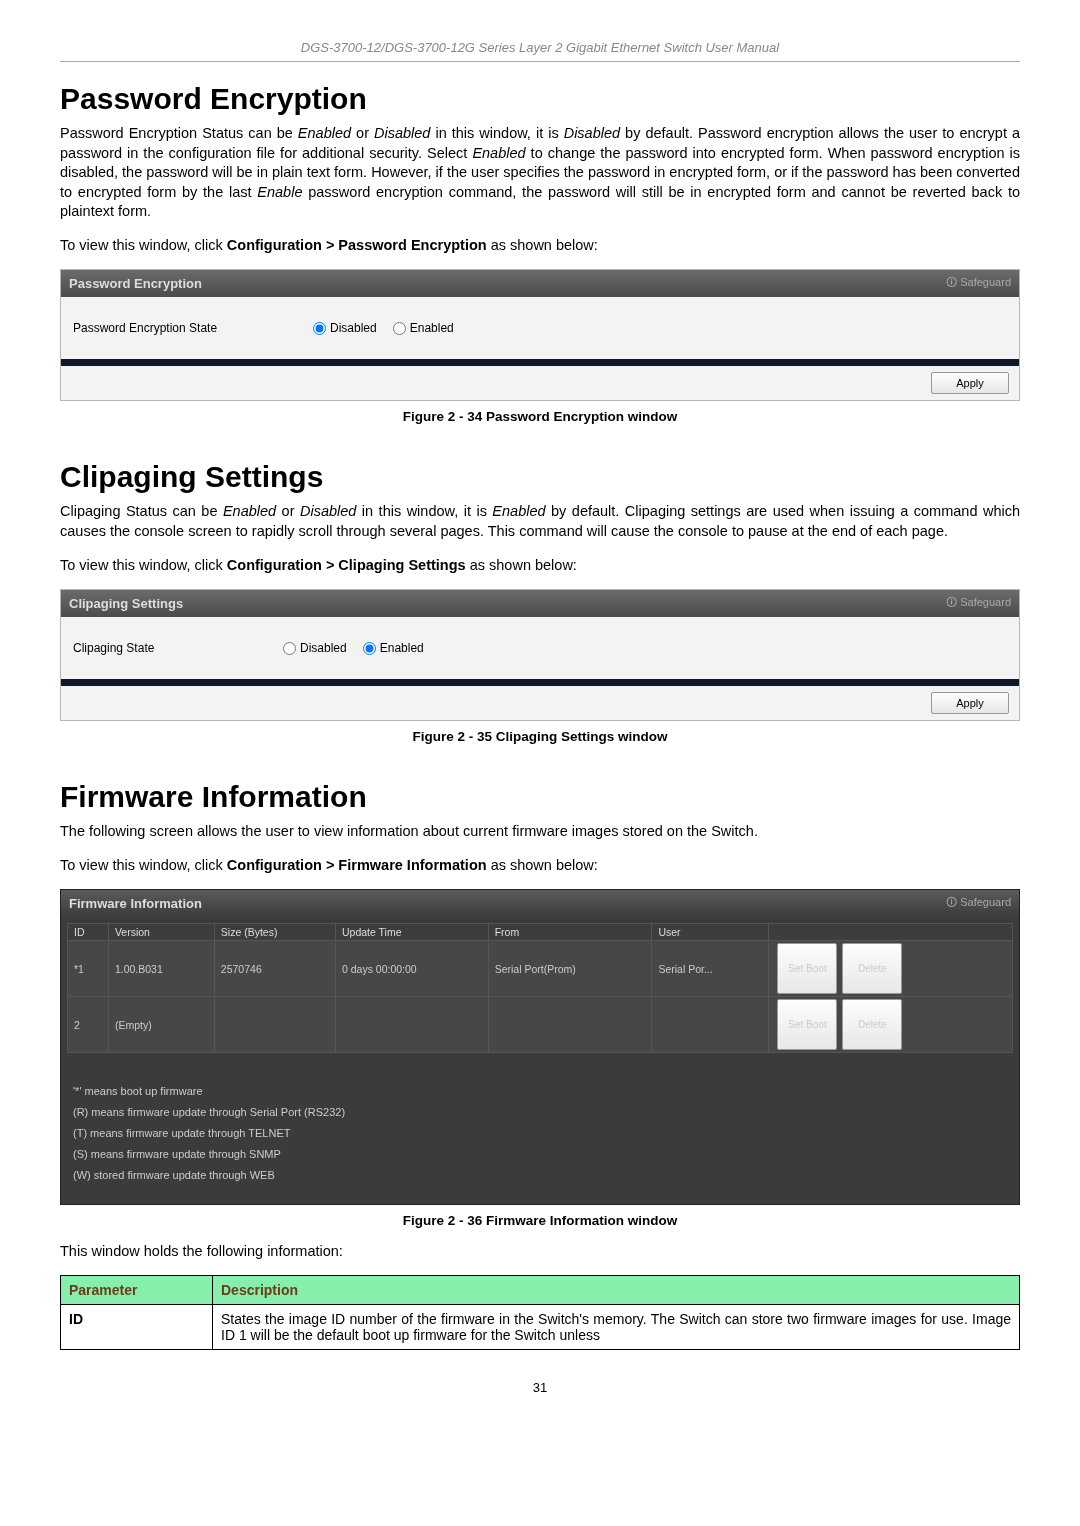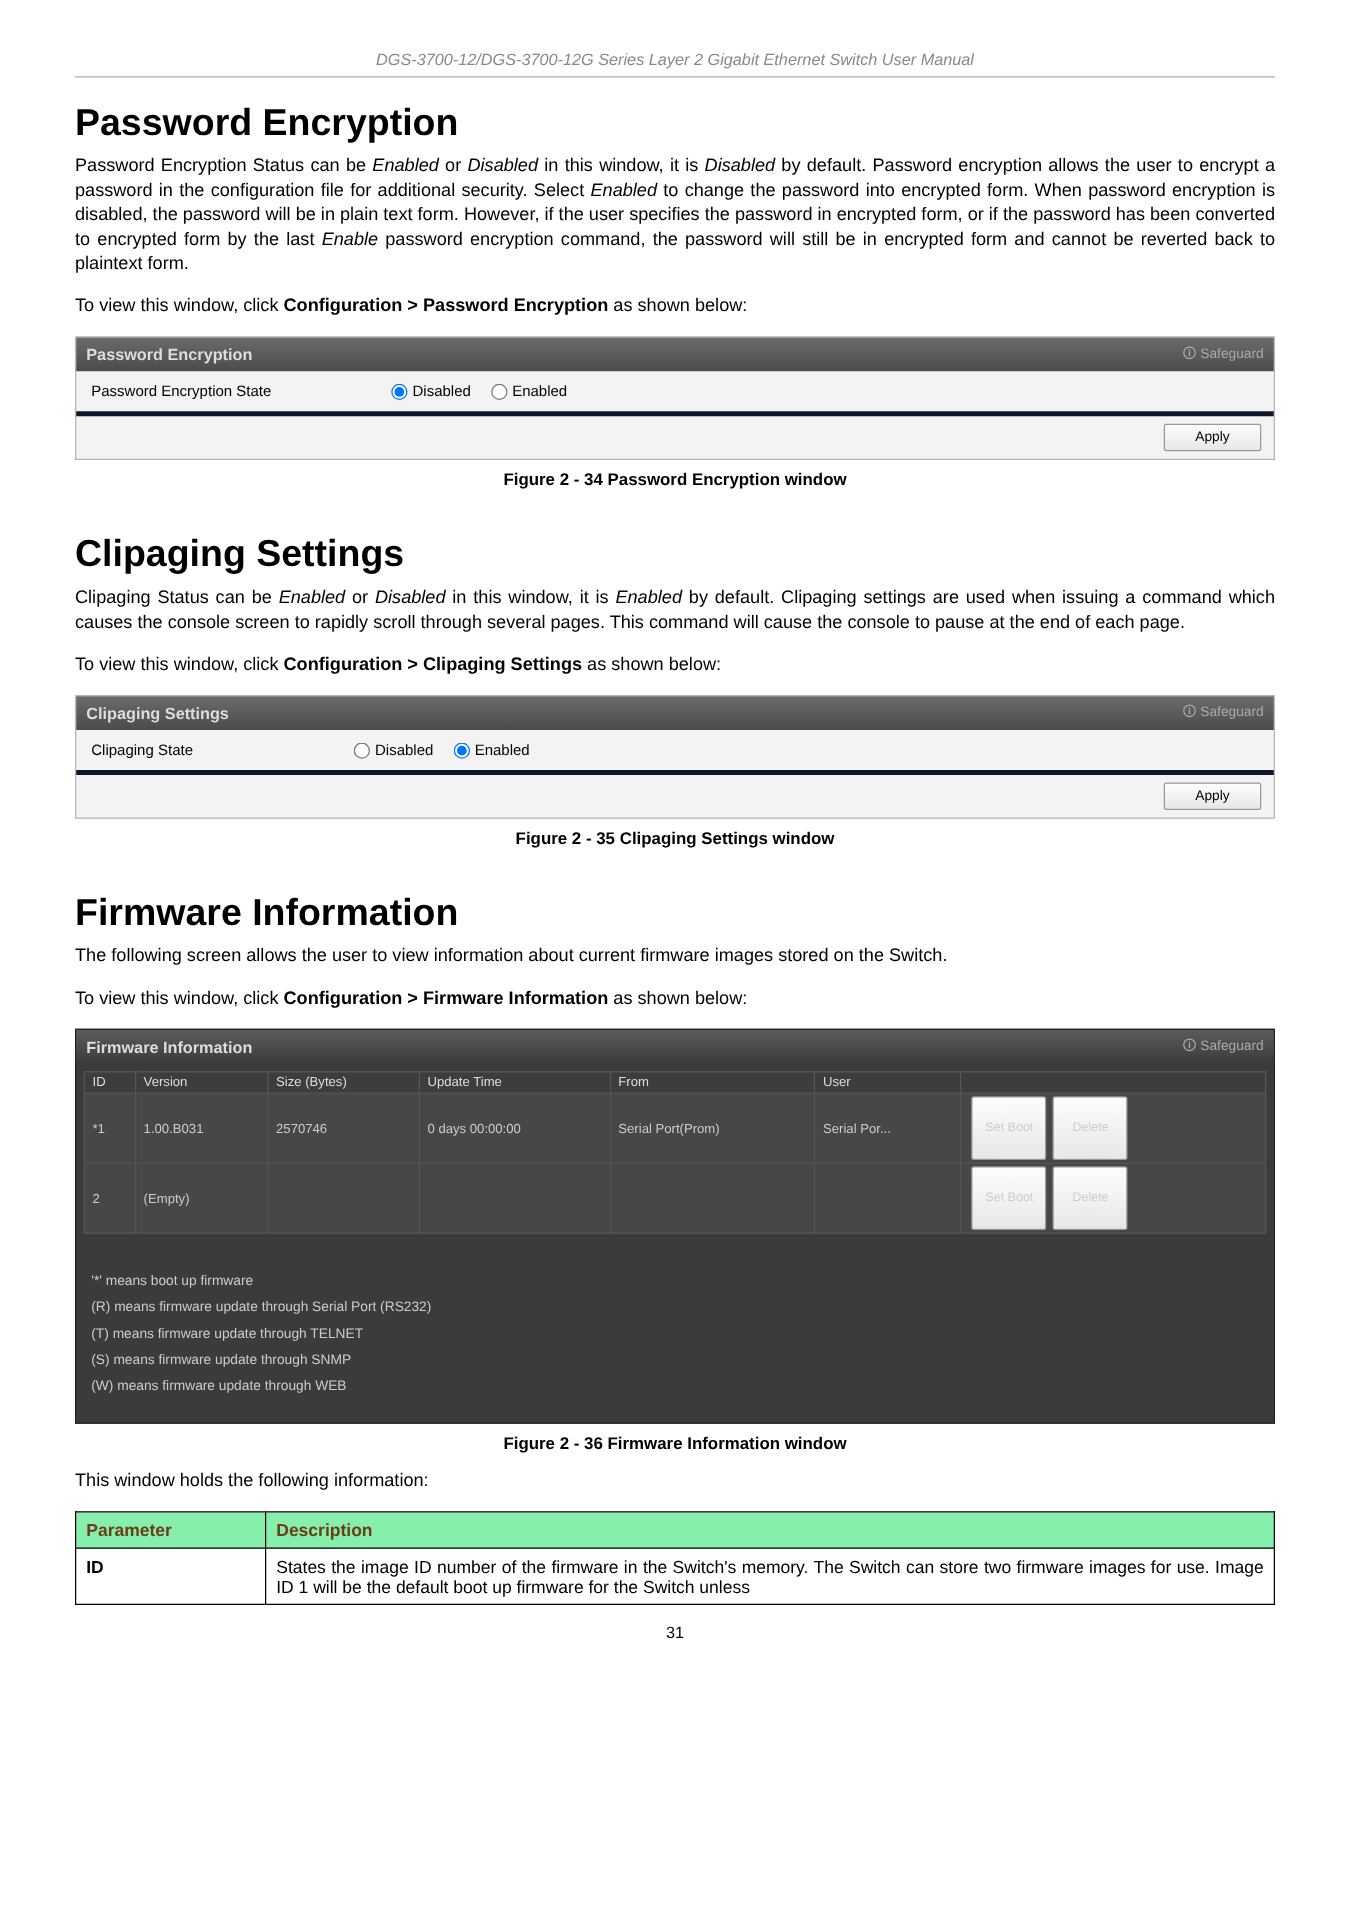--- a/index.html
+++ b/index.html
@@ -45,23 +45,23 @@
     display: flex;
     justify-content: space-between;
     align-items: center;
   }
   .panel-title .safeguard {
     font-size: 11px;
     color: #aaa;
     font-weight: normal;
   }
   .panel-body {
-    padding: 9px 12px;
+    padding: 24px 12px;
     font-size: 12px;
-    border-bottom: 4px solid #0f172a;
+    border-bottom: 7px solid #0f172a;
   }
   .row { display: flex; align-items: center; gap: 30px; }
   .row .lbl { width: 210px; }
   .radio-group { display: flex; gap: 16px; align-items: center; }
   .radio-group label { display: flex; align-items: center; gap: 4px; }
   .panel-foot {
     padding: 6px 10px;
     text-align: right;
   }
   .btn {
@@ -143,21 +143,21 @@
   }
   .param-table .head {
     background: #86efac;
     font-weight: bold;
     color: #6b3d1c;
   }
   .param-table .id-col { width: 135px; font-weight: bold; }
   .pagenum {
     text-align: center;
     font-size: 13px;
-    margin-top: 14px;
+    margin-top: 30px;
   }
   input[type=radio]{ margin:0; }
 </style>
 </head>
 <body>
 
 <div class="header-line">DGS-3700-12/DGS-3700-12G Series Layer 2 Gigabit Ethernet Switch User Manual</div>
 
 <h1>Password Encryption</h1>
 <div class="para">Password Encryption Status can be <span class="ital">Enabled</span> or <span class="ital">Disabled</span> in this window, it is <span class="ital">Disabled</span> by default. Password encryption allows the user to encrypt a password in the configuration file for additional security. Select <span class="ital">Enabled</span> to change the password into encrypted form. When password encryption is disabled, the password will be in plain text form. However, if the user specifies the password in encrypted form, or if the password has been converted to encrypted form by the last <span class="ital">Enable</span> password encryption command, the password will still be in encrypted form and cannot be reverted back to plaintext form.</div>
@@ -266,21 +266,21 @@
             <span class="btn btn-sm">Delete</span>
           </td>
         </tr>
       </tbody>
     </table>
     <div class="legend-list">
       <div>'*' means boot up firmware</div>
       <div>(R) means firmware update through Serial Port (RS232)</div>
       <div>(T) means firmware update through TELNET</div>
       <div>(S) means firmware update through SNMP</div>
-      <div>(W) means firmware update through WEB</div>
+      <div>(W) stored firmware update through WEB</div>
     </div>
   </div>
 </div>
 <div class="fig-caption" style="margin-bottom:14px">Figure 2 - 36 Firmware Information window</div>
 
 <div class="para">This window holds the following information:</div>
 
 <table class="param-table">
   <tbody>
       <tr class="head">

